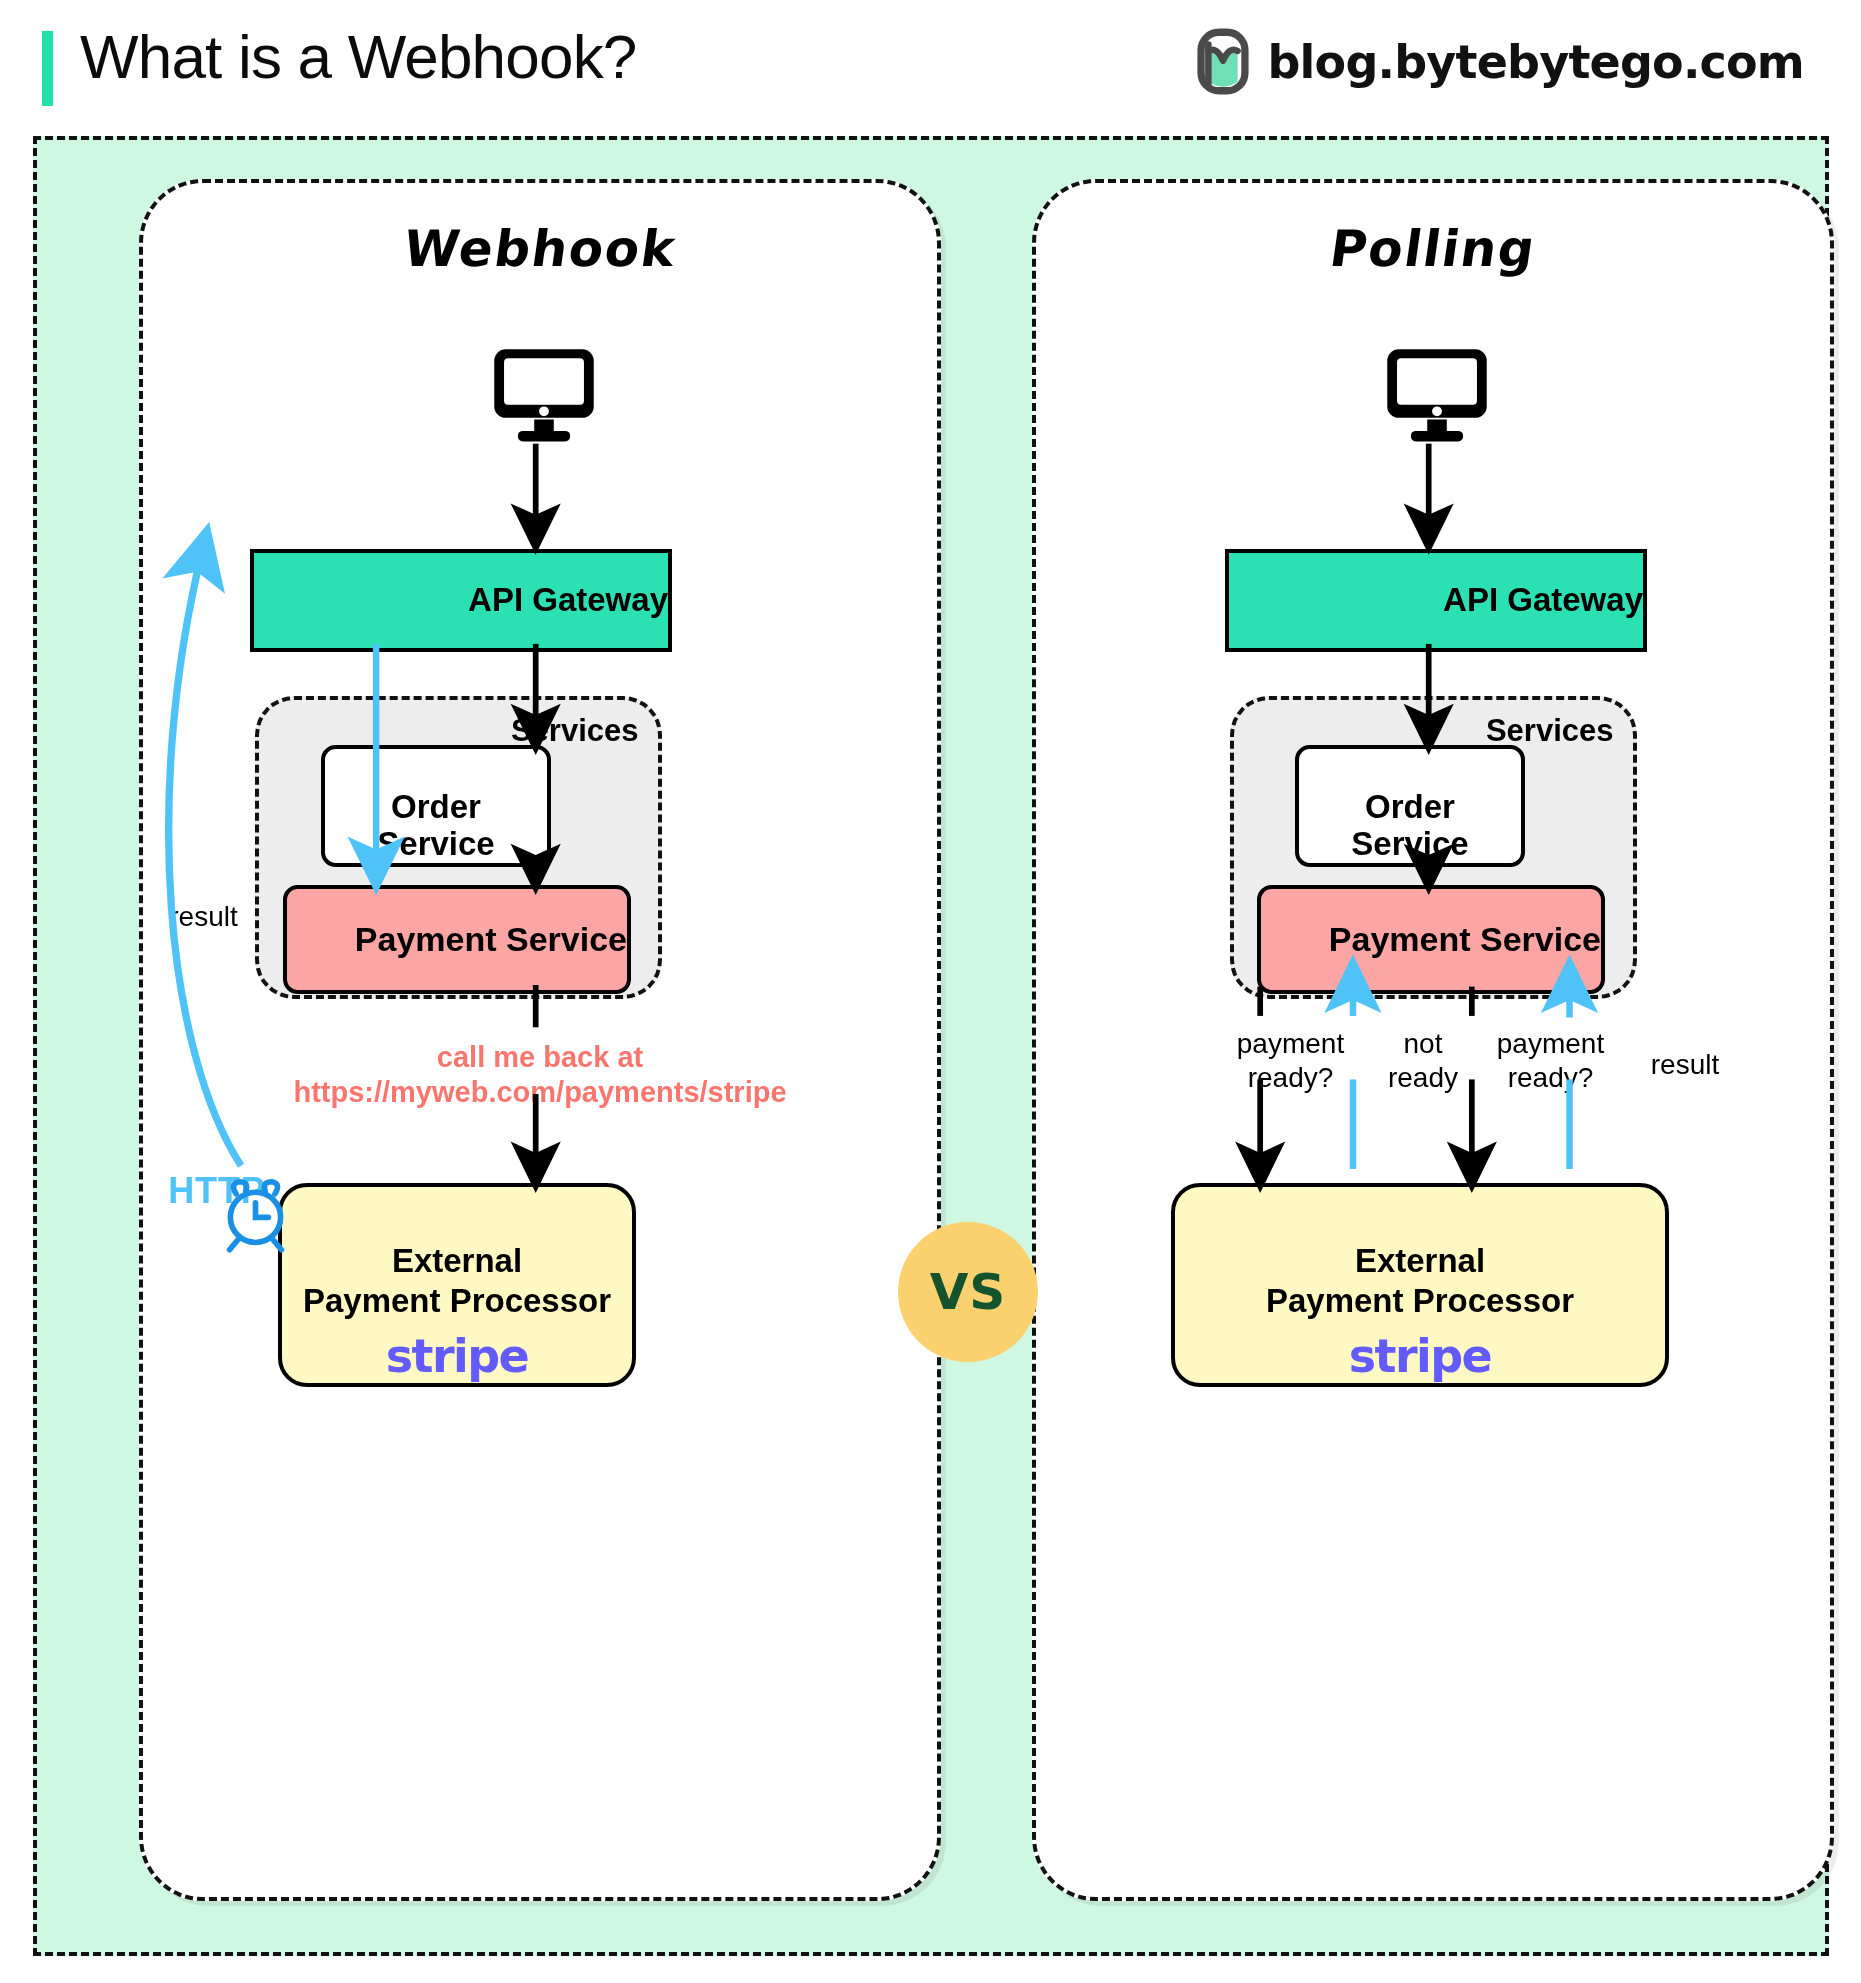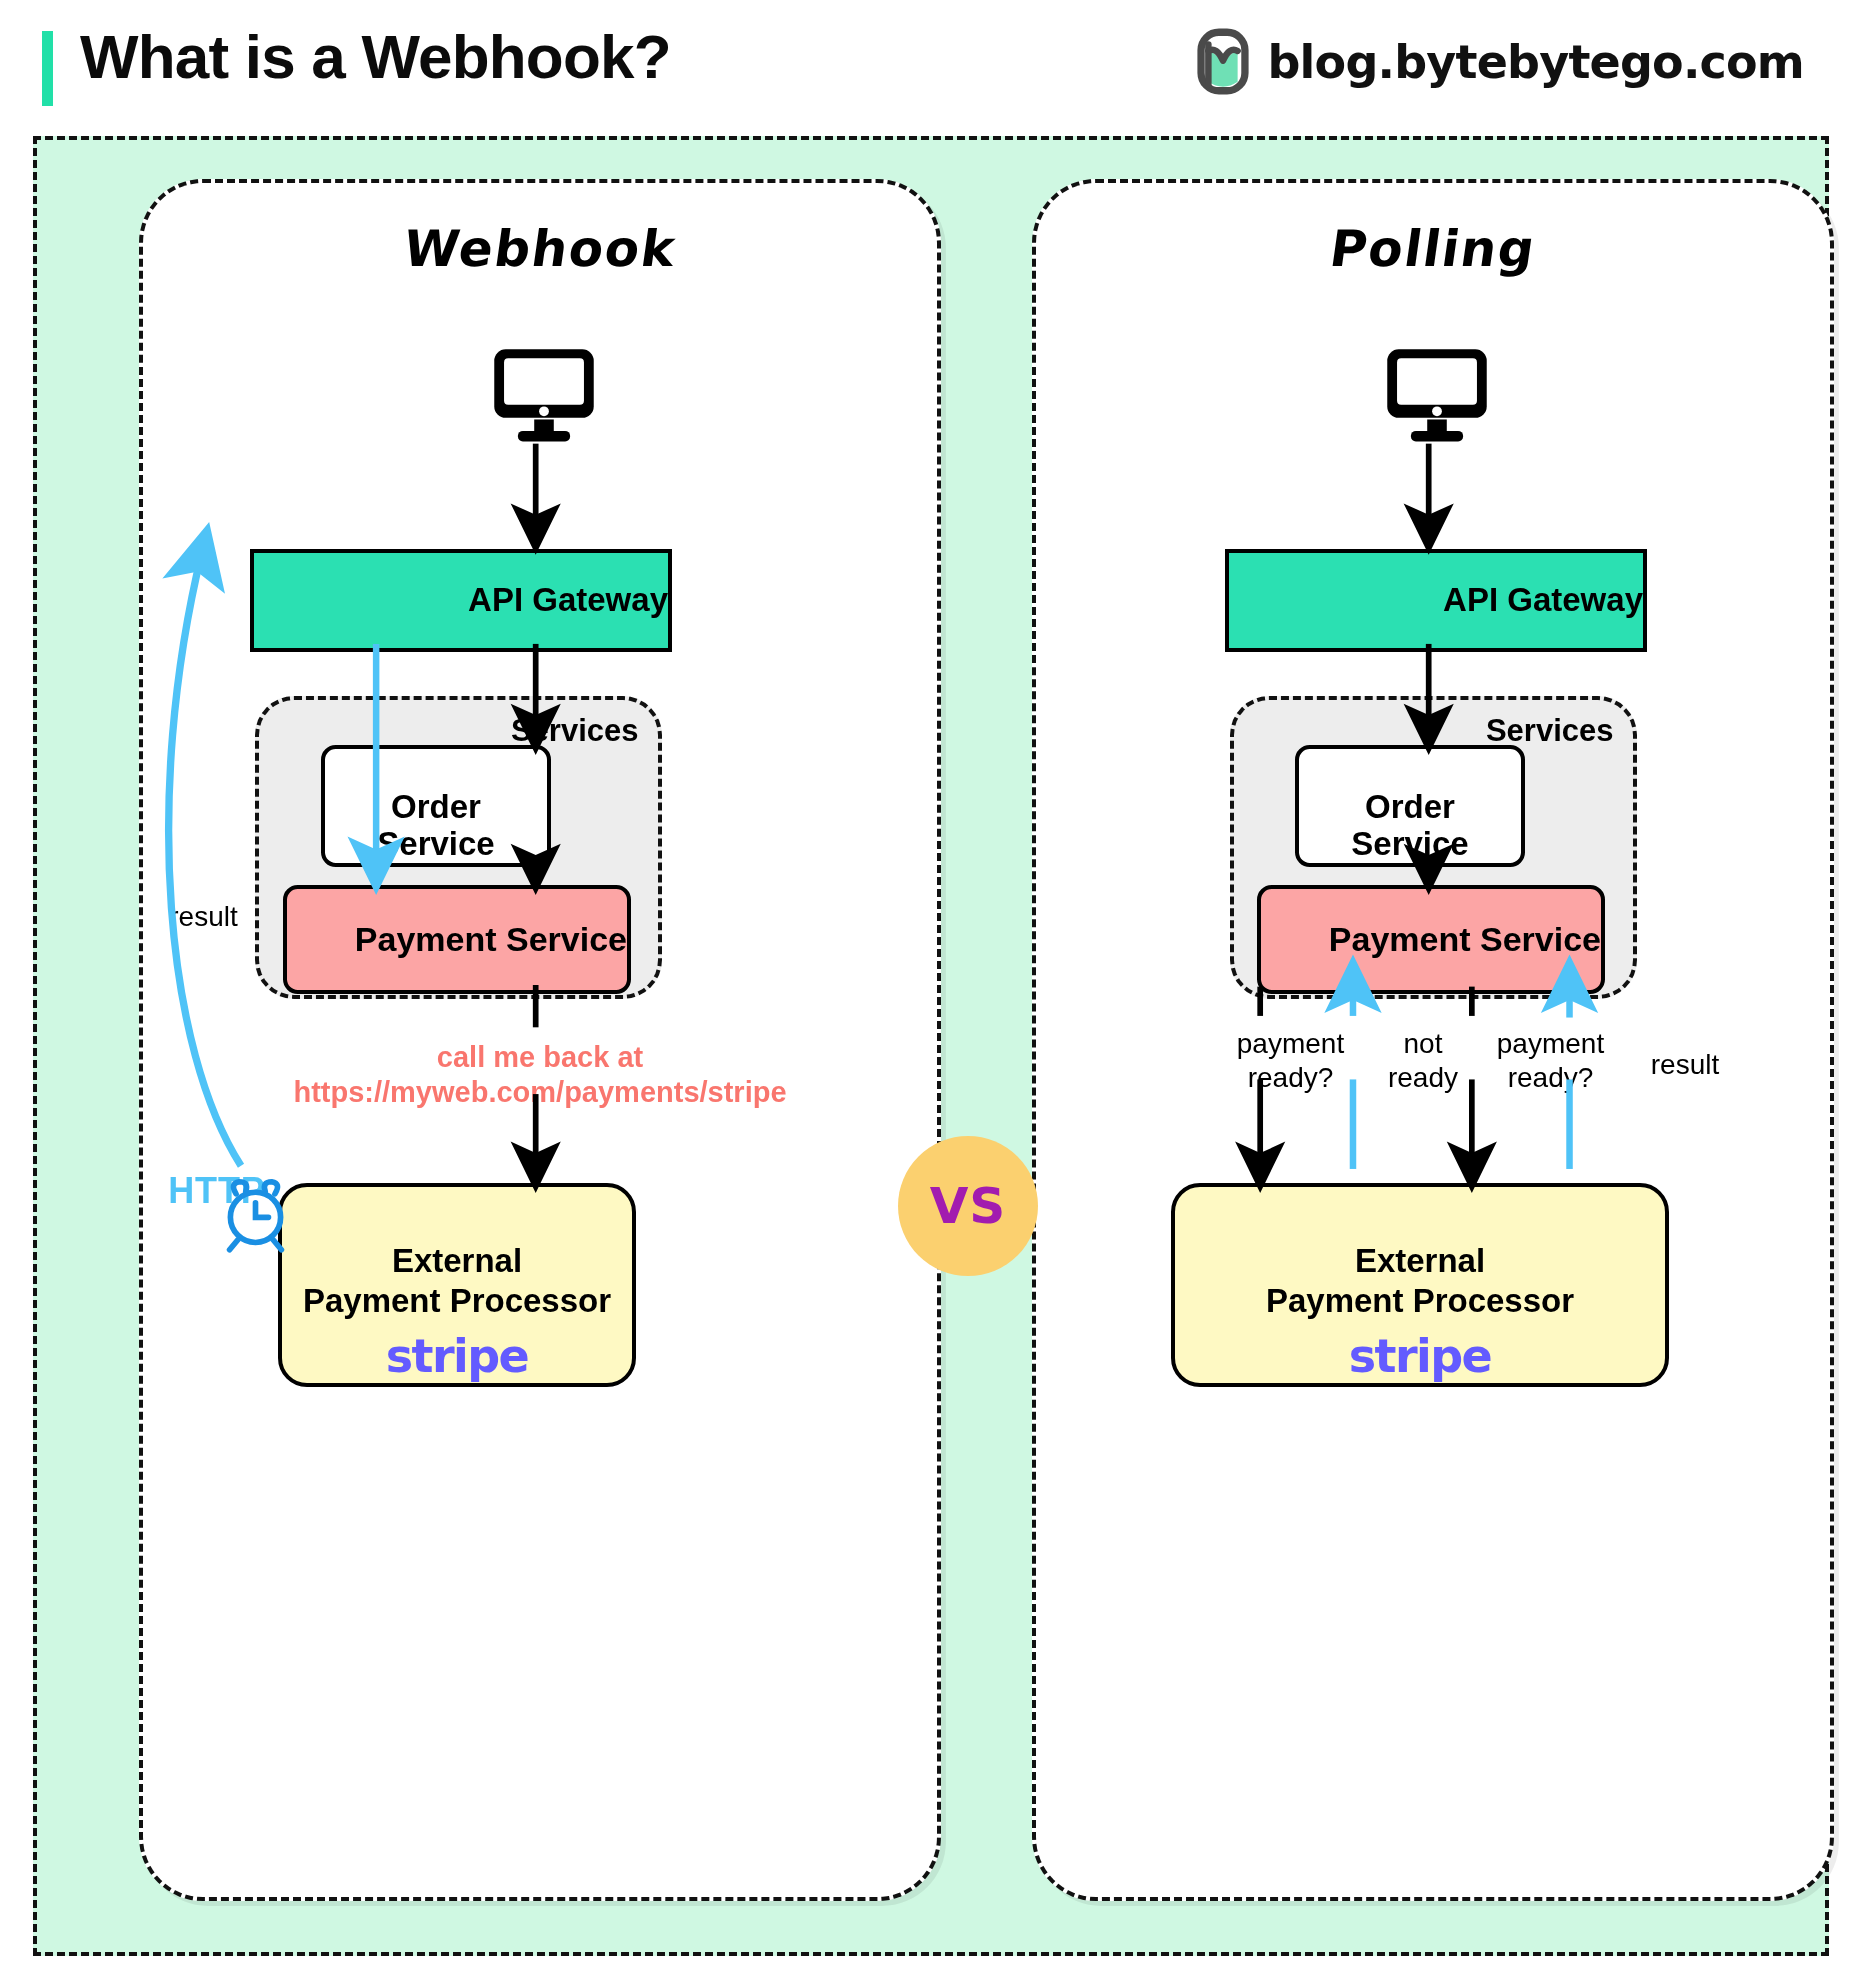--- a/index.html
+++ b/index.html
@@ -13,21 +13,21 @@
   
   #header{
     position:absolute;left:0;top:0;width:1861px;height:130px;
   }
   #title-accent{
     position:absolute;left:42px;top:31px;width:11.4px;height:75px;
     background:#21E0A8;
   }
   #page-title{
     position:absolute;left:80px;top:21px;
-    font-size:62px;font-weight:bold;color:#0b0b0b;
+    font-size:62px;font-weight:normal;color:#0b0b0b;
     letter-spacing:-0.8px;white-space:nowrap;
     font-family:"Liberation Sans",sans-serif;
   }
   #brand{
     position:absolute;right:57px;top:28px;
     display:flex;align-items:center;gap:18px;
   }
   #brand-logo{width:52px;height:67px;display:block;}
   #brand-text{
     font-size:46px;font-weight:bold;color:#111;letter-spacing:-0.8px;
@@ -116,24 +116,24 @@
     position:absolute;font-size:29px;color:#F9766E;
     text-align:center;line-height:1.2;white-space:nowrap;font-weight:bold;
   }
   .lbl-http{
     position:absolute;font-size:36px;font-weight:bold;color:#4FC3F7;
     letter-spacing:0.8px;
   }
 
   
   #vs-badge{
-    position:absolute;left:861px;top:996px;
+    position:absolute;left:861px;top:1082px;
     width:140px;height:140px;border-radius:50%;
     background:#FBD06F;display:flex;align-items:center;justify-content:center;
-    font-size:50px;font-weight:bold;color:#a21caf;
+    font-size:50px;font-weight:bold;color:#14532d;
     font-family:"DejaVu Sans",sans-serif;letter-spacing:0.8px;
     z-index:40;
   }
 
   
   #svg-overlay{
     position:absolute;left:0;top:0;width:1861px;height:1983px;
     pointer-events:none;z-index:5;
   }
   .clock-icon{position:absolute;width:75px;height:81px;z-index:12;}

